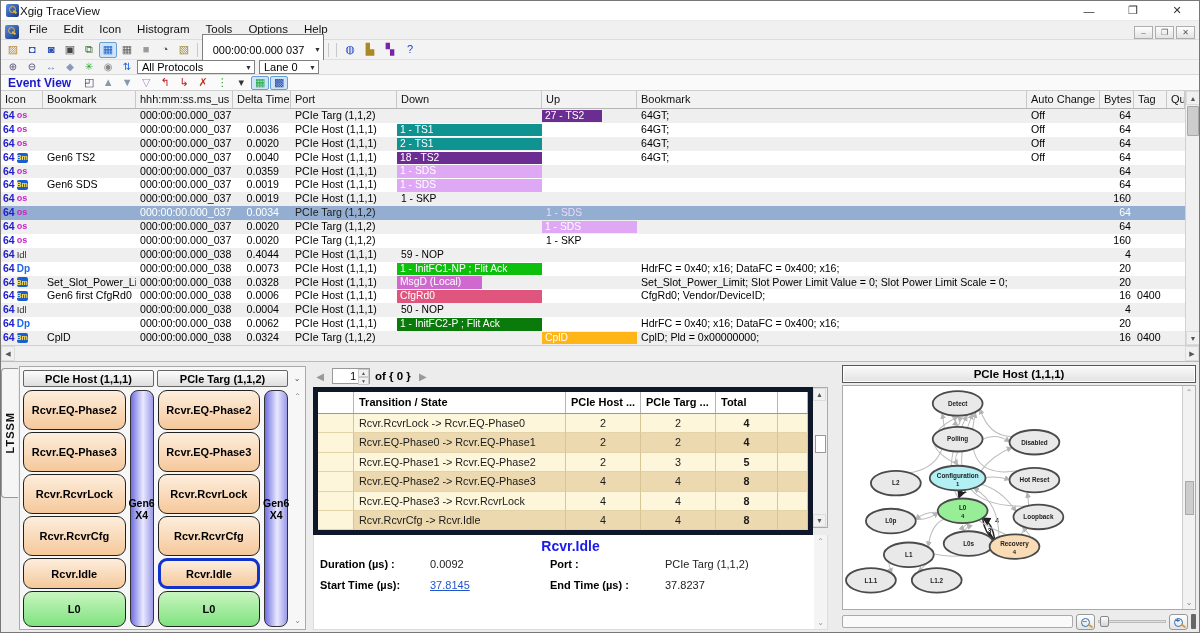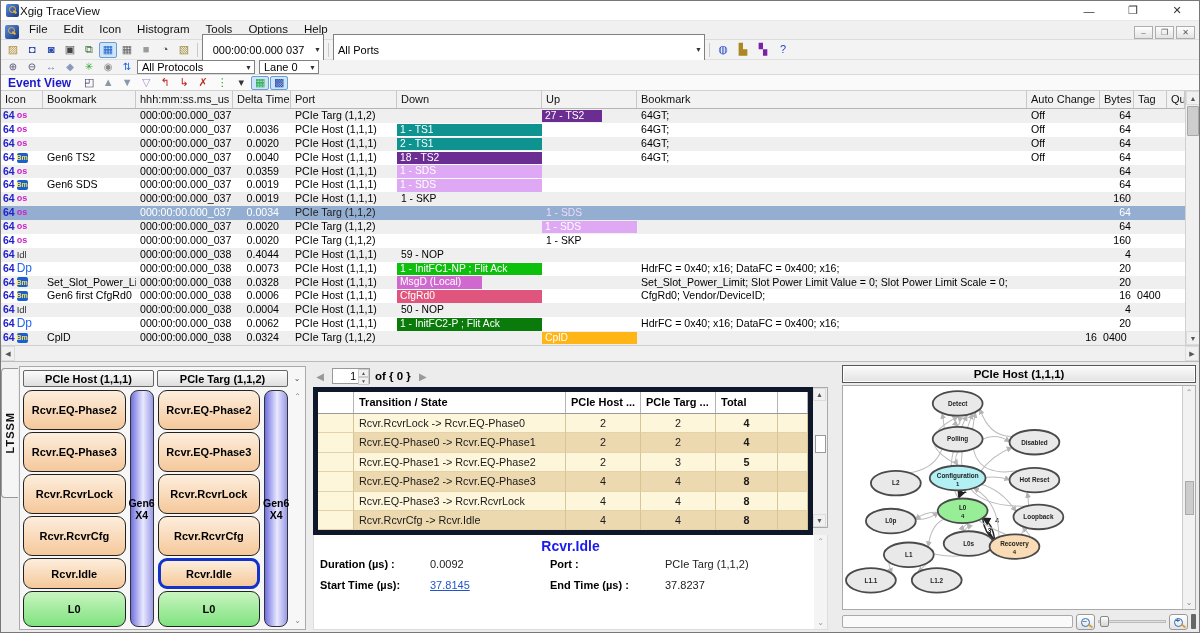--- a/index.html
+++ b/index.html
@@ -49,21 +49,21 @@
   .ebody { position:absolute; top:108px; left:0; right:14px; height:236px; overflow:hidden; background:#fff; }
   .erow { height:13.88px; font-size:10.6px; color:#000; align-items:center; }
   .erow > div { overflow:hidden; white-space:nowrap; line-height:13.8px; }
   .erow.odd { background:#efefef; }
   .erow.sel { background:#93aed0; color:#fff; }
   .erow.sel .cport { color:#1c1c1c; }
   .cicon { padding-left:2px; display:flex; align-items:center; gap:2px; }
   .i64 { color:#2222cc; font-weight:bold; font-size:10.5px; }
   .ios { color:#cc22cc; font-size:9px; font-weight:bold; }
   .iidl { color:#333; font-size:9.5px; }
-  .idp { color:#2266ee; font-size:12px; font-weight:normal; }
+  .idp { color:#2266ee; font-size:10px; font-weight:bold; }
   .ibm { width:11px; height:10px; background:#1a5fd0; border-radius:2px; color:#ffe14d; font-size:7px; font-weight:bold; display:flex; align-items:center; justify-content:center; }
   .cbm,.ctime,.cport,.csum,.cauto { padding-left:4px; }
   .cdelta { text-align:right; padding-right:12px; }
   .cbytes { text-align:right; padding-right:3px; }
   .ctag { text-align:left; padding-left:3px; }
   .chip { display:inline-block; height:12.5px; line-height:12.5px; color:#fff; padding:0 3px; font-size:10.3px; vertical-align:middle; }
   .chip.plain { color:#000; background:transparent !important; padding-left:4px; }
   .chip.selchip { color:#ecd9fb; background:transparent !important; padding-left:4px; }
   .evscroll { position:absolute; top:90px; right:0; width:14px; height:254px; background:#f0f0f0; border-left:1px solid #d0d0d0; }
   .sbtn { width:14px; height:14px; display:flex; align-items:center; justify-content:center; font-size:7px; color:#555; background:#f0f0f0; border:1px solid #dcdcdc; }
@@ -208,24 +208,20 @@
         <div class="tbtn">
           <span class="glyph" style="color: rgb(153, 136, 51);">▧</span>
         </div>
       </div>
     <div class="tsep"></div>
     <div class="combo time">
       <span class="v">000:00:00.000  037</span>
       <span class="arrow">▼</span>
     </div>
     <div class="tsep"></div>
-    <div class="combo ports">
-      <span>All Ports</span>
-      <span class="arrow">▼</span>
-    </div>
     <div class="tsep"></div>
     <div id="tb1-right-icons" style="display:flex;gap:2px;">
         <div class="tbtn">
           <span class="glyph" style="color: rgb(34, 68, 204);">◍</span>
         </div>
         <div class="tbtn">
           <span class="glyph" style="color: rgb(170, 136, 34);">▙</span>
         </div>
         <div class="tbtn">
           <span class="glyph" style="color: rgb(119, 34, 170);">▚</span>
@@ -601,20 +597,21 @@
         <div class="cicon">
           <span class="i64">64</span>
           <span class="ibm">Bm</span>
         </div>
         <div class="cbm">CplD</div>
         <div class="ctime">000:00:00.000_038</div>
         <div class="cdelta">0.0324</div>
         <div class="cport">PCIe Targ (1,1,2)</div>
         <div class="cchip"></div>
         <div class="cchip"><span class="chip" style="background: rgb(255, 181, 21); width: 98px;">CplD</span></div>
+        <div class="csum">CplD; Pld = 0x00000000;</div>
         <div class="cauto"></div>
         <div class="cbytes">16</div>
         <div class="ctag">0400</div>
         <div class="cqu"></div>
       </div>
     </div>
 
   <div class="evscroll">
     <div class="sbtn">▲</div>
     <div class="sthumb" style="height:30px;margin-top:1px;"></div>

